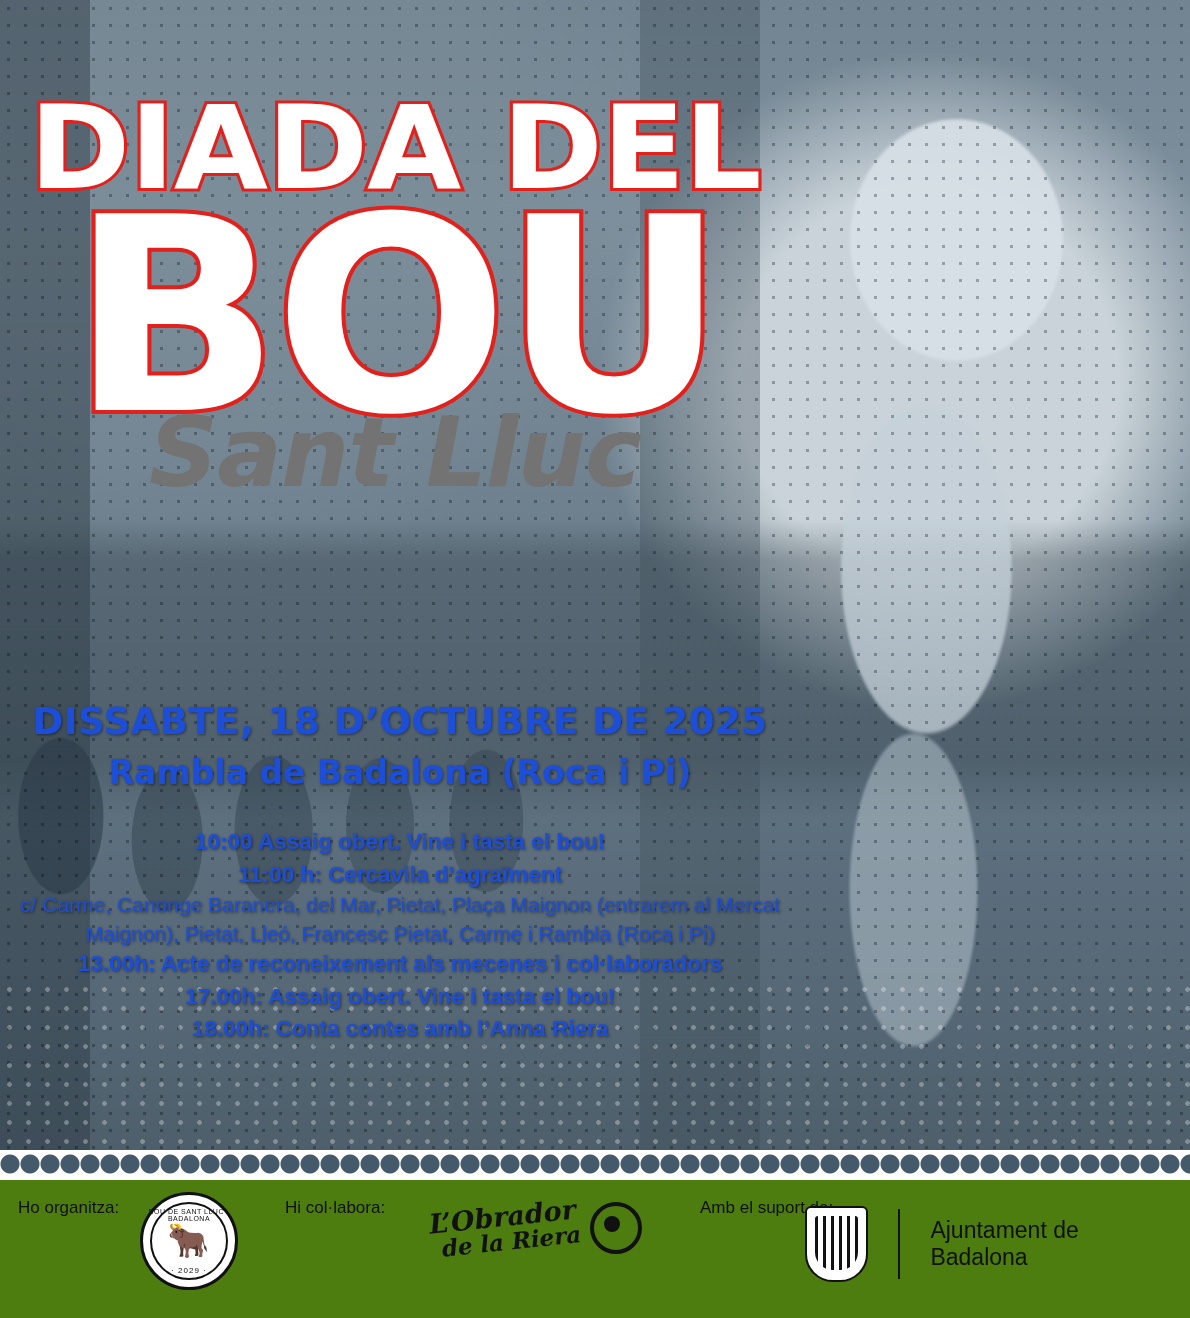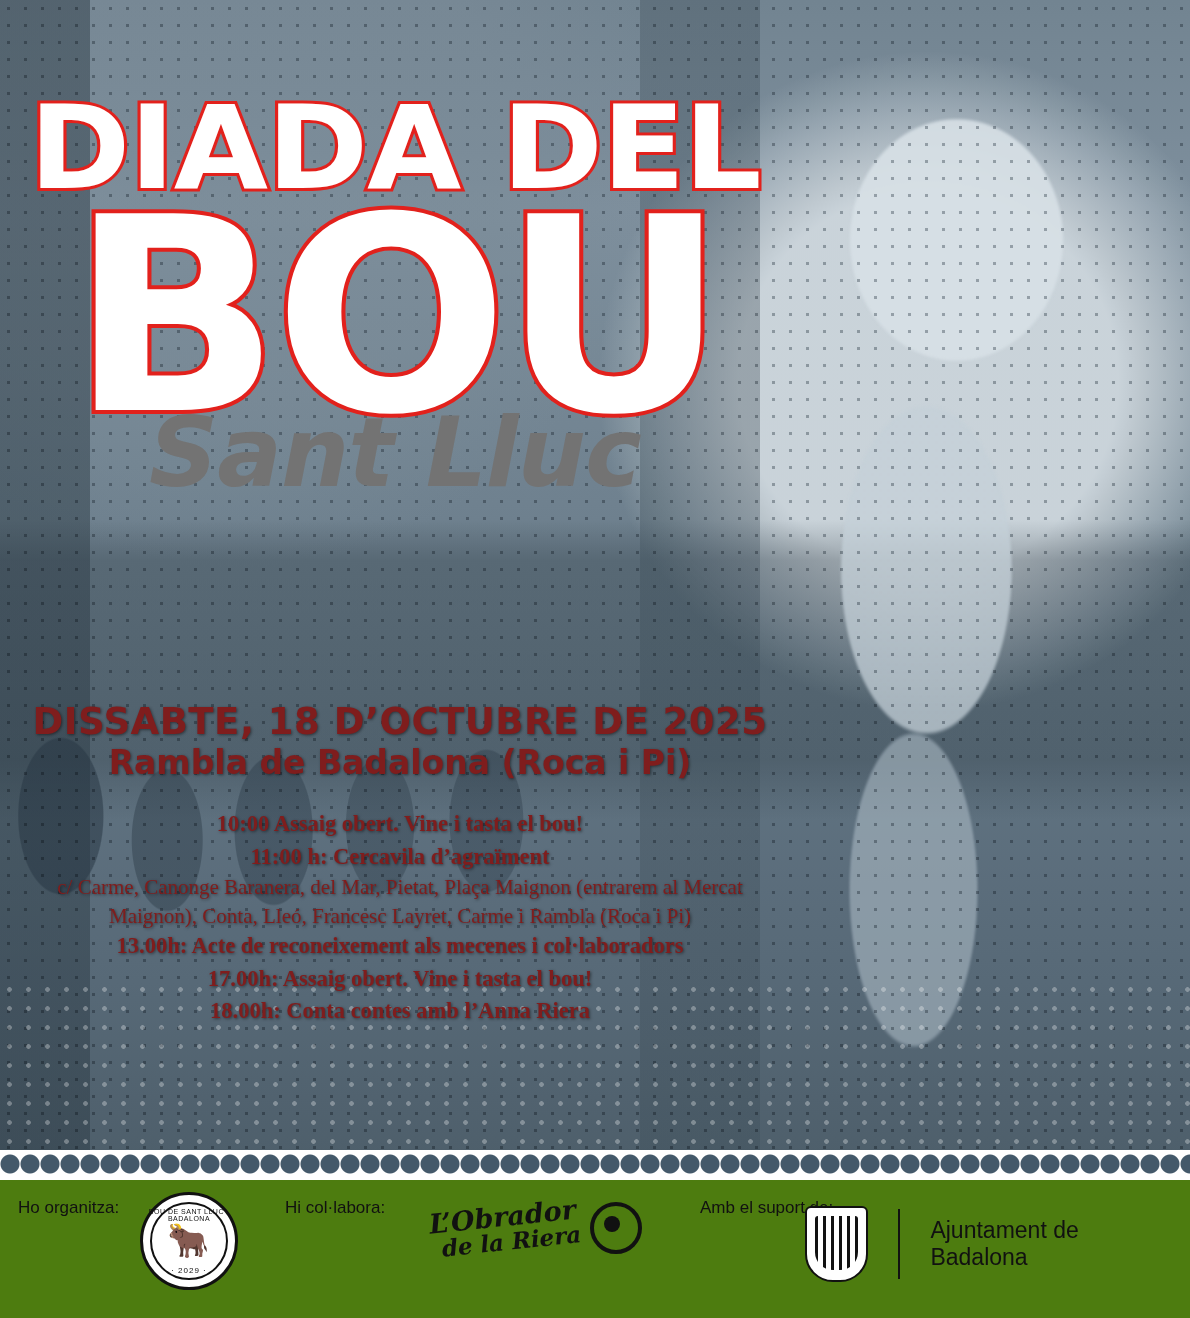--- a/index.html
+++ b/index.html
@@ -99,35 +99,35 @@
     font-weight:bold;
     font-size:96px;
     line-height:1;
     color:#737373;
     margin-top:-22px;
     letter-spacing:-1px;
   }
 
   
   .info{
-    position:absolute;left:0;top:700px;width:800px;text-align:center;color:#7f1d1d;
+    position:absolute;left:0;top:700px;width:800px;text-align:center;color:#1d4ed8;
   }
   .date{
     font-family:"DejaVu Sans", sans-serif;
     font-weight:bold;font-size:37px;letter-spacing:0.5px;
     text-shadow:1px 1px 3px rgba(0,0,0,0.45);
   }
   .place{
     font-family:"DejaVu Sans", sans-serif;
-    font-weight:bold;font-size:33px;
+    font-weight:bold;font-size:33px;margin-top:10px;
     text-shadow:1px 1px 3px rgba(0,0,0,0.45);
   }
   .schedule{
-    margin-top:26px;
-    font-family:Liberation Serif, serif;
+    margin-top:34px;
+    font-family:Liberation Sans, sans-serif;
     font-weight:bold;
     font-size:22.5px;
     line-height:1.45;
     text-shadow:1px 1px 3px rgba(0,0,0,0.5);
   }
   .schedule .sub{
     font-weight:normal;
     font-size:21px;
     line-height:1.35;
   }
@@ -217,21 +217,21 @@
     <div class="line3">Sant Lluc</div>
   </div>
 
   <div class="info">
     <div class="date">DISSABTE, 18 D’OCTUBRE DE 2025</div>
     <div class="place">Rambla de Badalona (Roca i Pi)</div>
     <div class="schedule">
       <div>10:00 Assaig obert. Vine i tasta el bou!</div>
       <div>11:00 h: Cercavila d’agraïment</div>
       <div class="sub">c/ Carme,  Canonge Baranera, del Mar, Pietat, Plaça Maignon (entrarem al Mercat</div>
-      <div class="sub">Maignon), Conta, Lleó, Francesc Layret, Carme i Rambla (Roca i Pi)</div>
+      <div class="sub">Maignon), Pietat, Lleó, Francesc Pietat, Carme i Rambla (Roca i Pi)</div>
       <div>13.00h: Acte de reconeixement als mecenes i col·laboradors</div>
       <div>17.00h: Assaig obert. Vine i tasta el bou!</div>
       <div>18.00h: Conta contes amb l’Anna Riera</div>
     </div>
   </div>
 
   <div class="wave">
     <div class="scallop"></div>
   </div>
 

